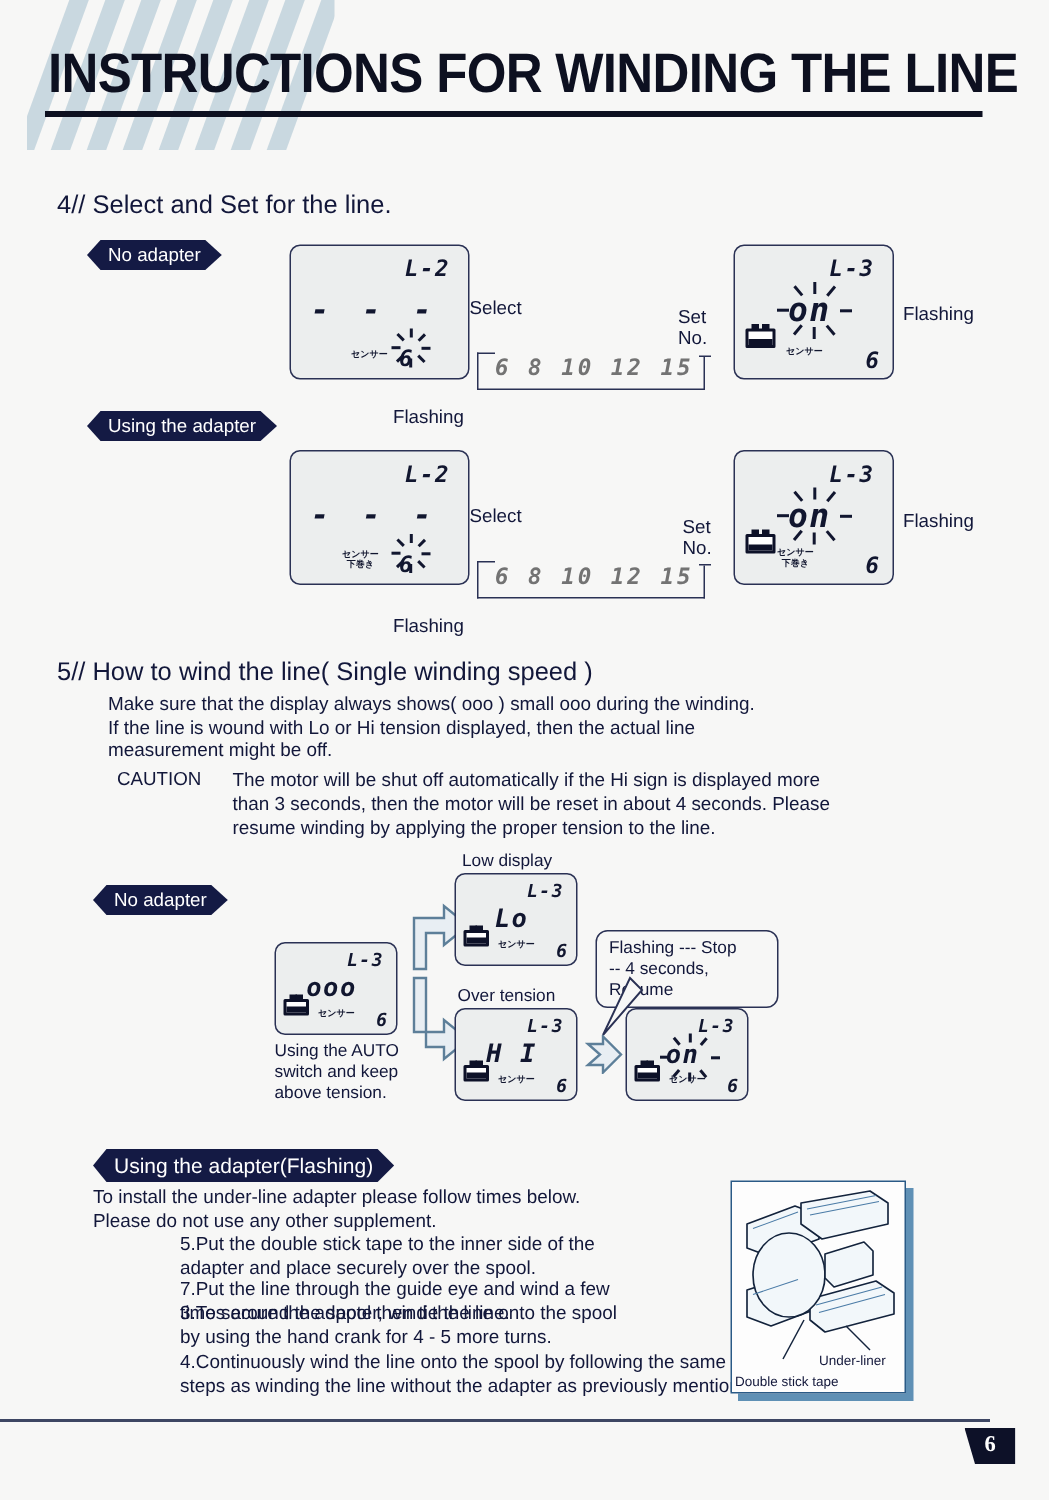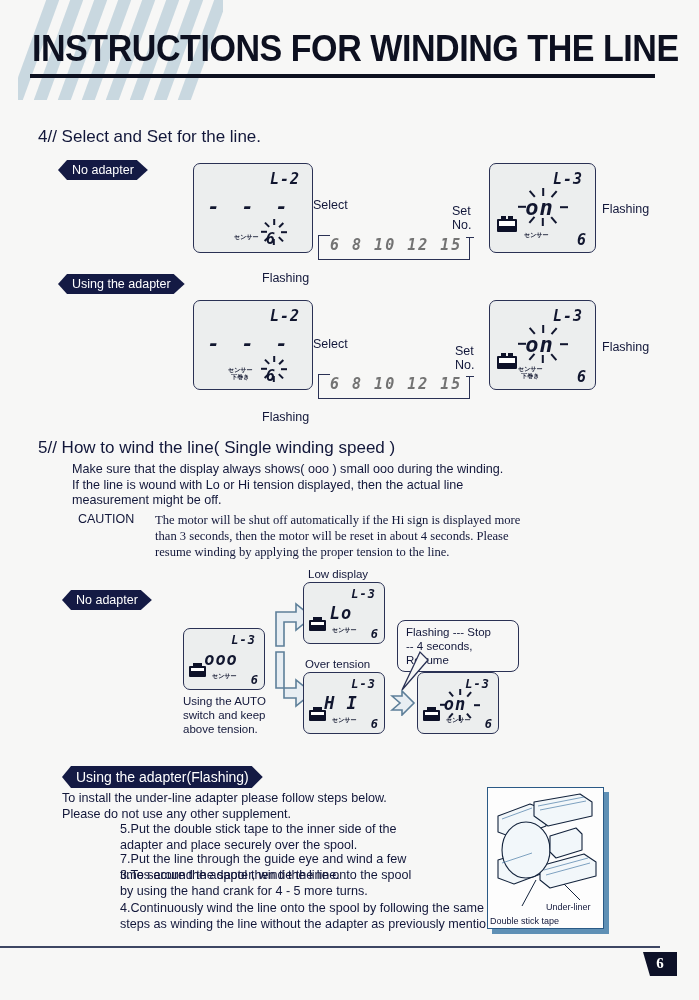--- a/index.html
+++ b/index.html
@@ -124,21 +124,21 @@
     font-size: 15px; font-style: italic; font-weight: bold;
     letter-spacing: 2px; color: #737373; white-space: nowrap;
   }
   .loopline { position: absolute; border: 1.3px solid #2a3154; }
 
   
   .para {
     position: absolute; font-size: 12.6px; line-height: 15.5px;
     color: #12173a; white-space: pre-line;
   }
-  .para.caution-body { line-height: 16px; font-family: Liberation Serif, serif; }
+  .para.caution-body { line-height: 16px; }
 
   
   .barrow { position: absolute; }
 
   
   .callout {
     position: absolute; border: 1.4px solid #2a3154; border-radius: 8px;
     background: #f7f7f6; padding: 4px 8px;
     font-size: 11.5px; line-height: 14px; color: #12173a; white-space: pre-line;
   }
@@ -367,21 +367,21 @@
     <span style="transform:translate(-50%,-50%) rotate(90deg)  translateY(-20px)"></span>
     <span style="transform:translate(-50%,-50%) rotate(140deg) translateY(-17px)"></span>
     <span style="transform:translate(-50%,-50%) rotate(180deg) translateY(-16px)"></span>
     <span style="transform:translate(-50%,-50%) rotate(220deg) translateY(-17px)"></span>
     <span style="transform:translate(-50%,-50%) rotate(270deg) translateY(-20px)"></span>
     <span style="transform:translate(-50%,-50%) rotate(320deg) translateY(-17px)"></span>
   </div>
 </div>
 
 <div class="badge big" style="left:62px; top:766px;">Using the adapter(Flashing)</div>
-<div class="para" style="left:62px; top:791px; width:430px;">To install the under-line adapter please follow steps below.
+<div class="para" style="left:62px; top:791px; width:430px;">To install the under-line adapter please follow times below.
 Please do not use any other supplement.</div>
 <div class="para" style="left:120px; top:822px; width:400px;">5.Put the double stick tape to the inner side of the
    adapter and place securely over the spool.</div>
 <div class="para" style="left:120px; top:852px; width:400px;">7.Put the line through the guide eye and wind a few
    times around the spool then tie the line.</div>
 <div class="para" style="left:120px; top:853px; width:400px;margin-top:15px;">3.To secure the adapter, wind the line onto the spool
    by using the hand crank for 4 - 5 more turns.</div>
 <div class="para" style="left:120px; top:901px; width:480px;">4.Continuously wind the line onto the spool by following the same
    steps as winding the line without the adapter as previously mentioned.</div>
 

